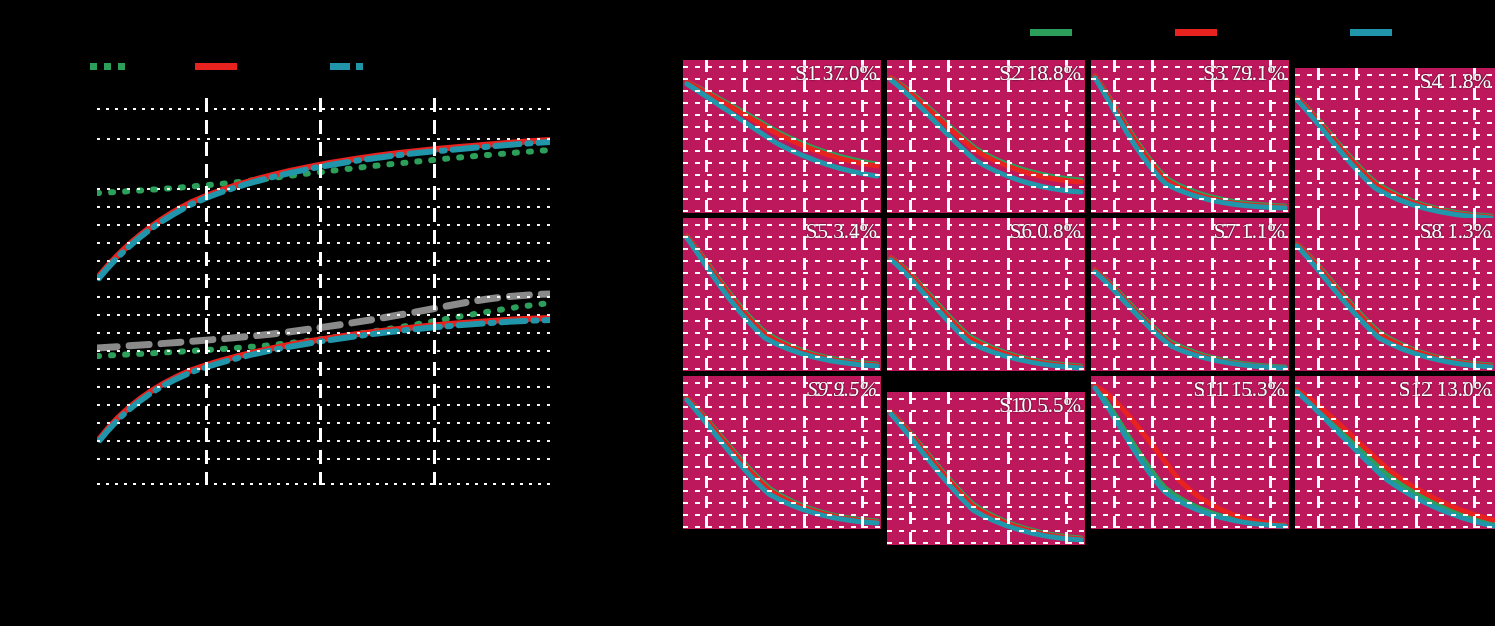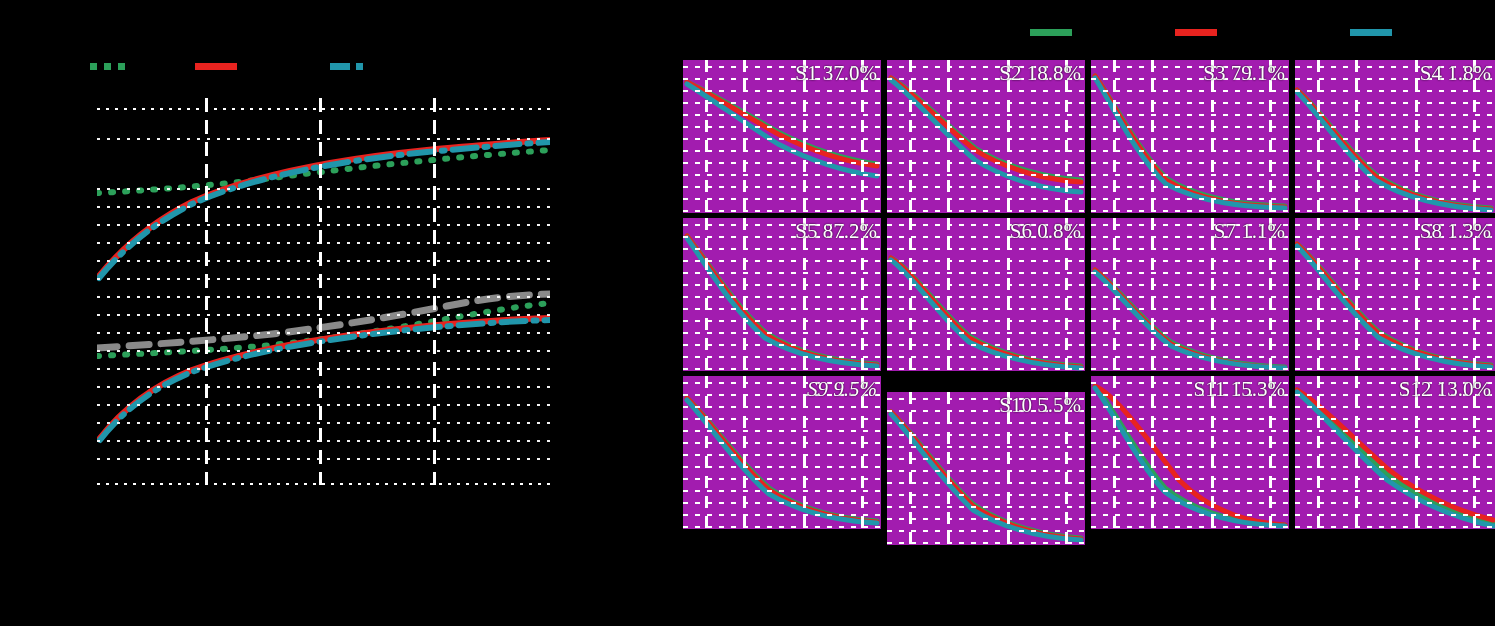--- a/index.html
+++ b/index.html
@@ -124,21 +124,21 @@
   }
   #grid-wrap {
     position: absolute;
     left: 23px;
     top: 60px;
     width: 812px;
     height: 465px;
   }
   .subplot {
     position: absolute;
-    background: #a21caf;
+    background: #be185d;
     overflow: hidden;
   }
   .subplot-title {
     position: absolute;
     right: 4px;
     top: 1px;
     font-size: 21px;
     color: #ffffff;
     text-shadow: 0 0 2px #000;
     white-space: nowrap;
@@ -337,21 +337,21 @@
         <div class="sub-v major" style="left:120px;"></div>
         <div class="sub-v major" style="left:178px;"></div>
         <svg width="198" height="153" viewBox="0 0 198 153">
           <path d="M4,16 C22,40 45,88 75,118 C110,140 155,145 194,146" fill="none" stroke="#2ca05a" stroke-width="5" stroke-linecap="round"></path>
           <path d="M4,16 C22,42 45,90 75,120 C110,142 155,146 194,147" fill="none" stroke="#e8231f" stroke-width="5" stroke-linecap="round"></path>
           <path d="M4,18 C22,46 45,96 75,124 C110,143 155,147 194,148" fill="none" stroke="#2196ab" stroke-width="5" stroke-linecap="round"></path>
         </svg>
         <div class="subplot-title">S3 79.1%</div>
       </div>
 
-      <div class="subplot" style="left:612px; top:0px;   width:200px; height:153px;">
+      <div class="subplot" style="left:612px; top:8px;   width:200px; height:153px;">
         <div class="sub-h" style="top:6px;"></div>
           <div class="sub-h" style="top:18px;"></div>
         <div class="sub-h" style="top:30px;"></div>
           <div class="sub-h" style="top:42px;"></div>
         <div class="sub-h" style="top:54px;"></div>
           <div class="sub-h" style="top:66px;"></div>
         <div class="sub-h" style="top:78px;"></div>
           <div class="sub-h" style="top:90px;"></div>
         <div class="sub-h" style="top:102px;"></div>
           <div class="sub-h" style="top:114px;"></div>
@@ -386,21 +386,21 @@
         <div class="sub-h" style="top:150px;"></div>
         <div class="sub-v major" style="left:22px;"></div>
         <div class="sub-v major" style="left:60px;"></div>
         <div class="sub-v major" style="left:120px;"></div>
         <div class="sub-v major" style="left:178px;"></div>
         <svg width="198" height="153" viewBox="0 0 198 153">
           <path d="M4,18 C24,42 50,86 82,114 C115,136 158,144 194,146" fill="none" stroke="#2ca05a" stroke-width="5" stroke-linecap="round"></path>
           <path d="M4,18 C24,44 50,88 82,116 C115,137 158,145 194,147" fill="none" stroke="#e8231f" stroke-width="5" stroke-linecap="round"></path>
           <path d="M4,20 C24,48 50,92 82,120 C115,139 158,146 194,148" fill="none" stroke="#2196ab" stroke-width="5" stroke-linecap="round"></path>
         </svg>
-        <div class="subplot-title">S5 87.2%</div>
+        <div class="subplot-title">S5 3.4%</div>
       </div>
 
       <div class="subplot" style="left:204px; top:158px; width:198px; height:153px;">
         <div class="sub-h" style="top:6px;"></div>
           <div class="sub-h" style="top:18px;"></div>
         <div class="sub-h" style="top:30px;"></div>
           <div class="sub-h" style="top:42px;"></div>
         <div class="sub-h" style="top:54px;"></div>
           <div class="sub-h" style="top:66px;"></div>
         <div class="sub-h" style="top:78px;"></div>

